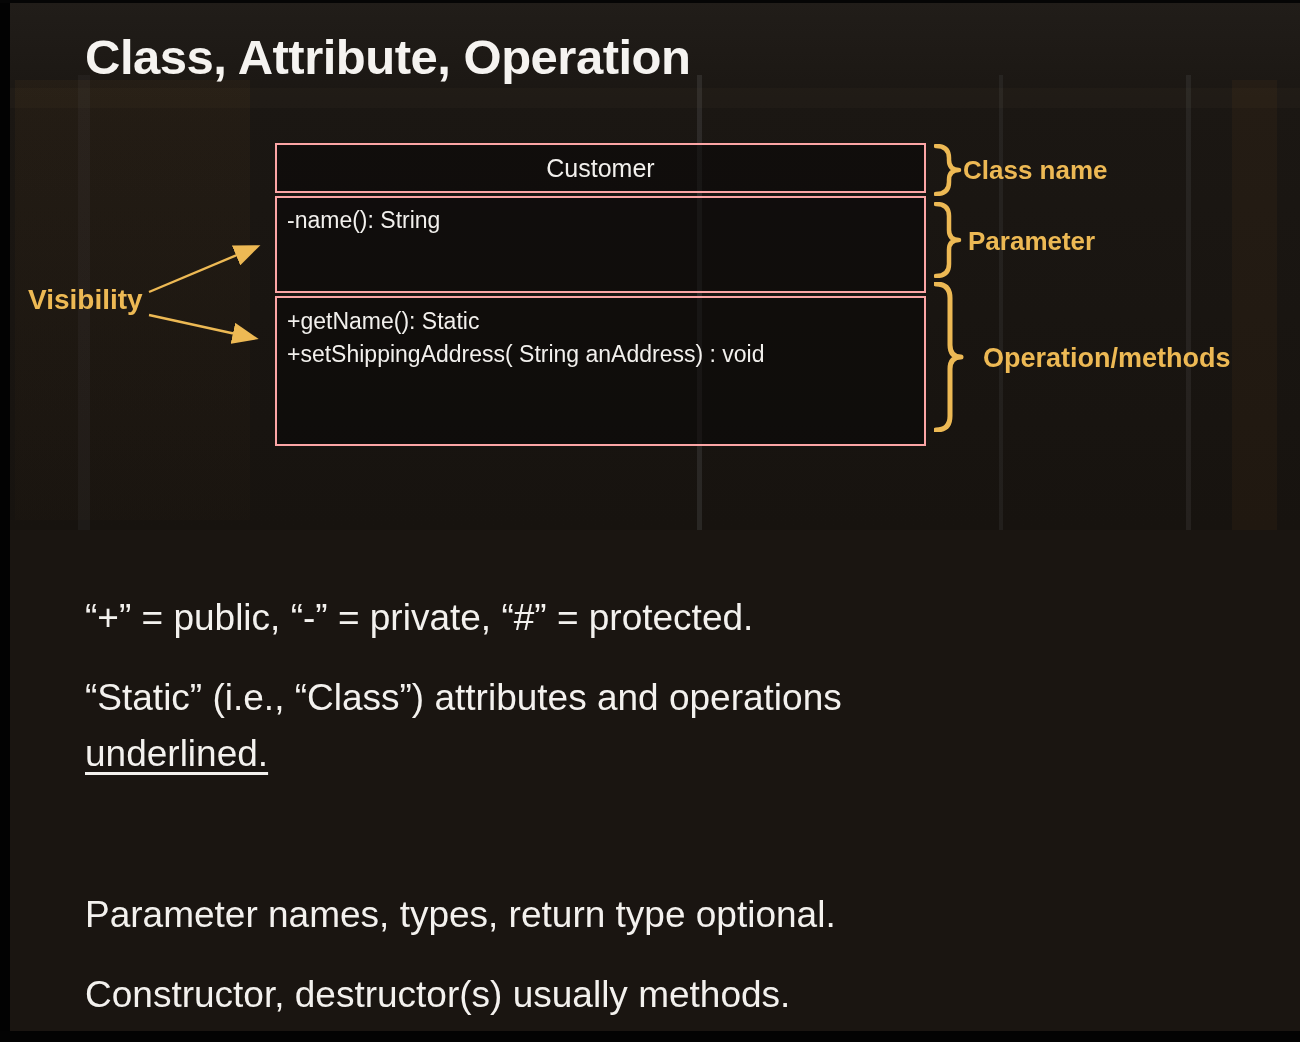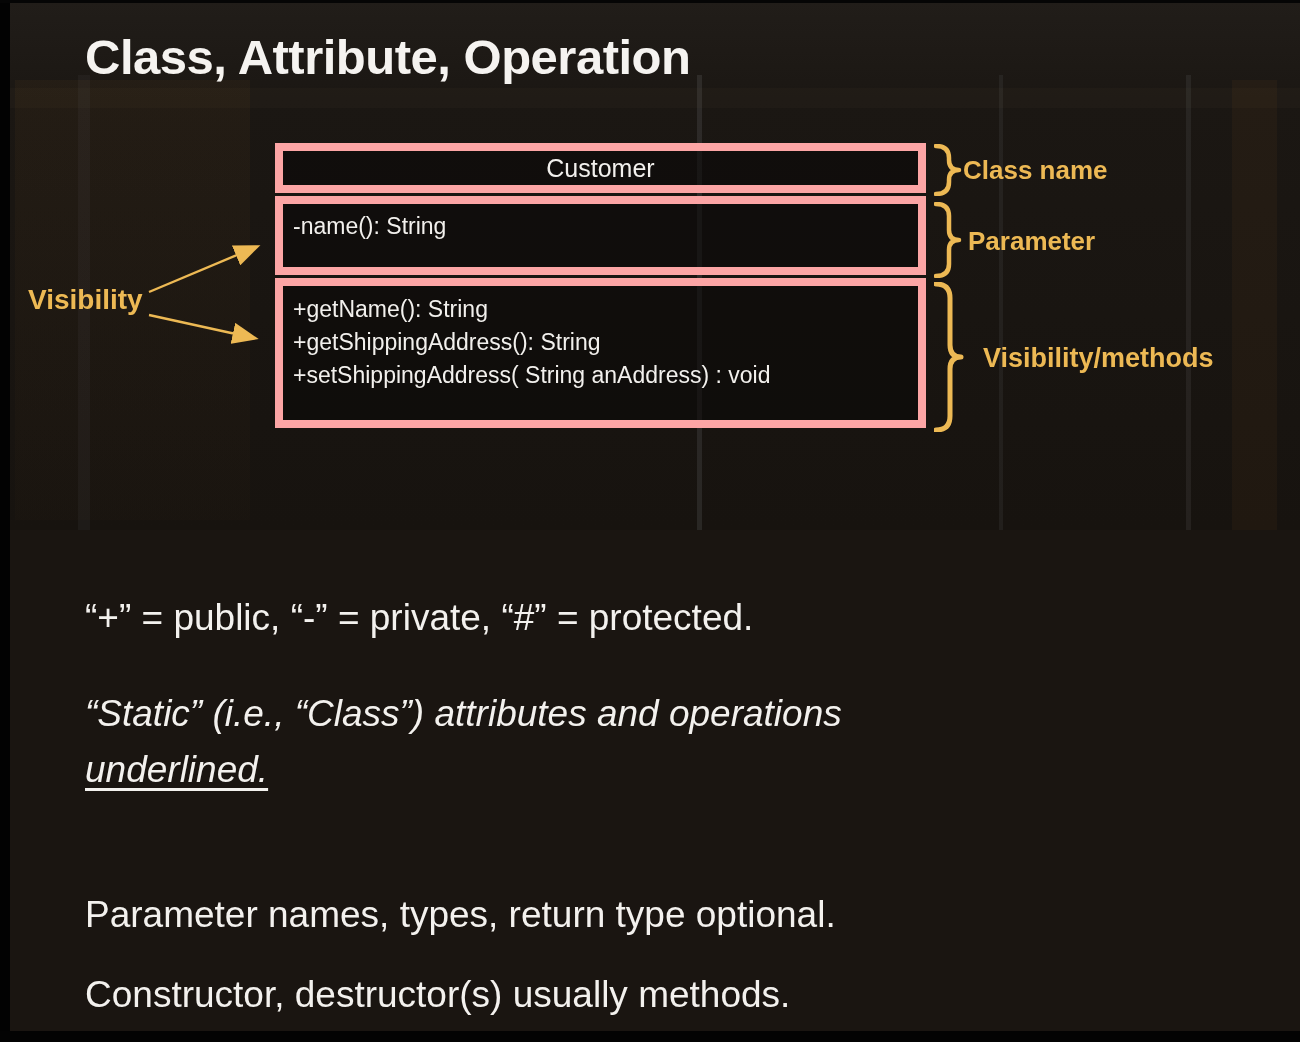--- a/index.html
+++ b/index.html
@@ -31,47 +31,47 @@
   
   .slide-title {
     position:absolute; left:85px; top:-4px;
     font-size:49px; font-weight:700; letter-spacing:-0.5px;
     color:#f5f3f0; white-space:nowrap;
   }
 
   
   .uml-box { position:absolute; left:275px; top:143px; width:651px; }
   .comp {
-    border:8px solid #fca5a5; background:rgba(10,8,7,0.55);
+    border:2px solid #fca5a5; background:rgba(10,8,7,0.55);
     color:#f2f0ed; font-size:23px;
   }
   .comp-title { height:50px; display:flex; align-items:center; justify-content:center;
                 font-size:25px; }
-  .comp-attrs { height:79px; margin-top:3px; padding:6px 8px 0 10px; line-height:32px; }
+  .comp-attrs { height:97px; margin-top:3px; padding:6px 8px 0 10px; line-height:32px; }
   .comp-ops   { height:150px; margin-top:3px; padding:7px 8px 0 10px; line-height:33px; }
   .member { white-space:nowrap; }
 
   
   .gold { color:var(--accent,#edb954); font-weight:700; }
   .brace { position:absolute; }
   .brace path { fill:none; stroke:var(--accent,#edb954); stroke-linecap:round; stroke-linejoin:round; }
   .label-class-name { position:absolute; left:963px; top:155px; font-size:26px; white-space:nowrap; }
   .label-attributes { position:absolute; left:968px; top:226px; font-size:26px; white-space:nowrap; }
   .label-operations { position:absolute; left:983px; top:343px; font-size:27px; white-space:nowrap; }
   .label-visibility { position:absolute; left:28px;  top:284px; font-size:28px; white-space:nowrap; }
   .arrows { position:absolute; left:140px; top:235px; }
 
   
   .note {
     position:absolute; left:85px; margin:0;
     font-size:37px; font-weight:400; color:#f3f1ee;
     line-height:56px; white-space:nowrap;
   }
   .note-1 { top:590px; }
-  .note-2 { top:686px; white-space:normal; width:1000px;font-style:italic; }
+  .note-2 { top:670px; white-space:normal; width:1000px; }
   .note-3 { top:806px; }
   .note-4 { top:887px; }
   .note-5 { top:967px; }
   .u { text-decoration:underline; text-underline-offset:6px; text-decoration-thickness:3px; }
   .i { font-style:italic; }
 </style>
 </head>
 <body>
 
 <div id="stage">
@@ -92,39 +92,38 @@
   <h1 class="slide-title">Class, Attribute, Operation</h1>
 
   <div class="uml-box">
     <div class="comp comp-title">
       <span>Customer</span>
     </div>
     <div class="comp comp-attrs">
       <div class="member">-name(): String</div>
     </div>
     <div class="comp comp-ops">
-      <div class="member">+getName(): String</div>
-      <div class="member">+getShippingAddress(): String</div>
+      <div class="member">+getName(): Static</div>
       <div class="member">+setShippingAddress( String anAddress) : void</div>
     </div>
   </div>
 
   <svg class="brace" style="left:934px; top:144px;" width="28" height="52" viewBox="0 0 28 52">
     <path d="M2,2 Q15,2 15,14 L15,16 Q15,26 25,26 Q15,26 15,36 L15,38 Q15,50 2,50" stroke-width="4.5"></path>
   </svg>
   <svg class="brace" style="left:934px; top:202px;" width="28" height="76" viewBox="0 0 28 76">
     <path d="M2,2 Q15,2 15,14 L15,28 Q15,38 25,38 Q15,38 15,48 L15,62 Q15,74 2,74" stroke-width="4.5"></path>
   </svg>
   <svg class="brace" style="left:934px; top:282px;" width="30" height="150" viewBox="0 0 30 150">
     <path d="M2,2 Q16,2 16,16 L16,63 Q16,75 27,75 Q16,75 16,87 L16,134 Q16,148 2,148" stroke-width="5"></path>
   </svg>
 
   <div class="gold label-class-name">Class name</div>
   <div class="gold label-attributes">Parameter</div>
-  <div class="gold label-operations">Visibility/methods</div>
+  <div class="gold label-operations">Operation/methods</div>
   <div class="gold label-visibility">Visibility</div>
 
   <svg class="arrows" width="140" height="118" viewBox="0 0 140 118">
     <defs>
       <marker id="ah" markerWidth="11" markerHeight="9" refX="9" refY="4.5" orient="auto">
         <path d="M0,0 L11,4.5 L0,9 Z" fill="#edb954"></path>
       </marker>
     </defs>
     <line x1="9" y1="57" x2="116" y2="12" stroke="#edb954" stroke-width="2.4" marker-end="url(#ah)"></line>
     <line x1="9" y1="80" x2="114" y2="103" stroke="#edb954" stroke-width="2.4" marker-end="url(#ah)"></line>

